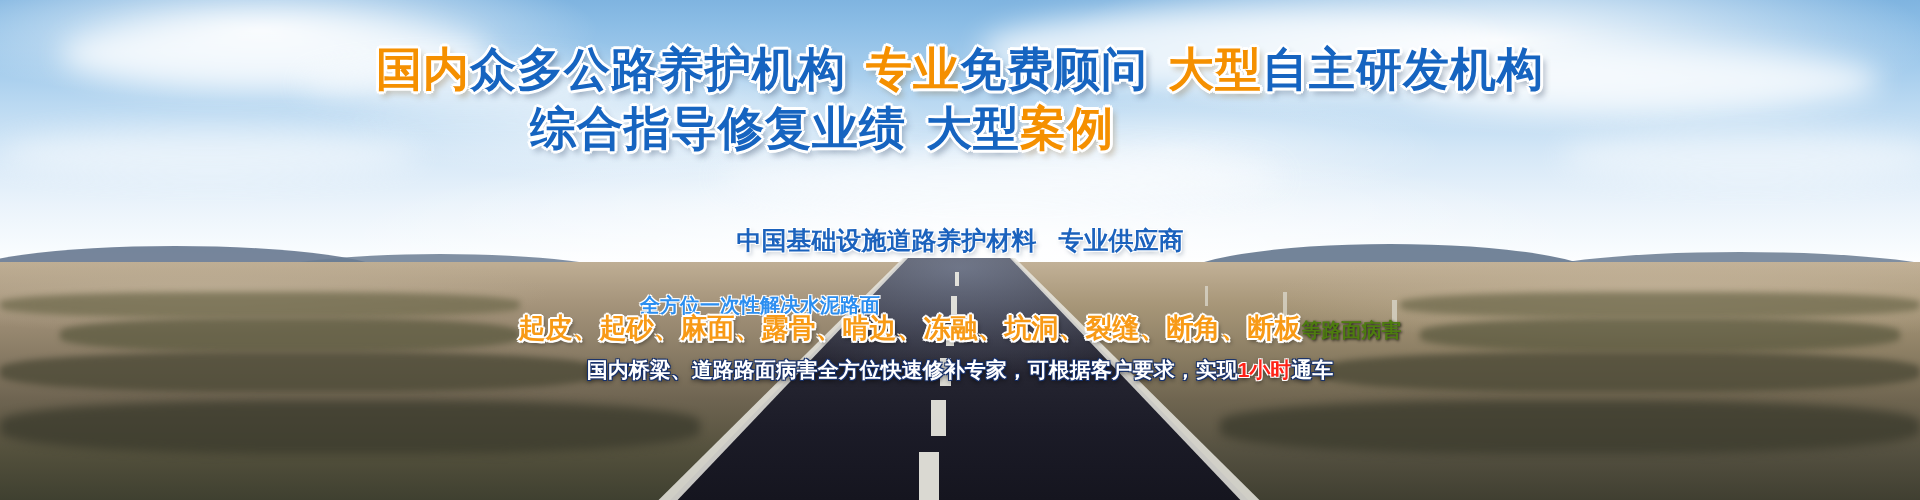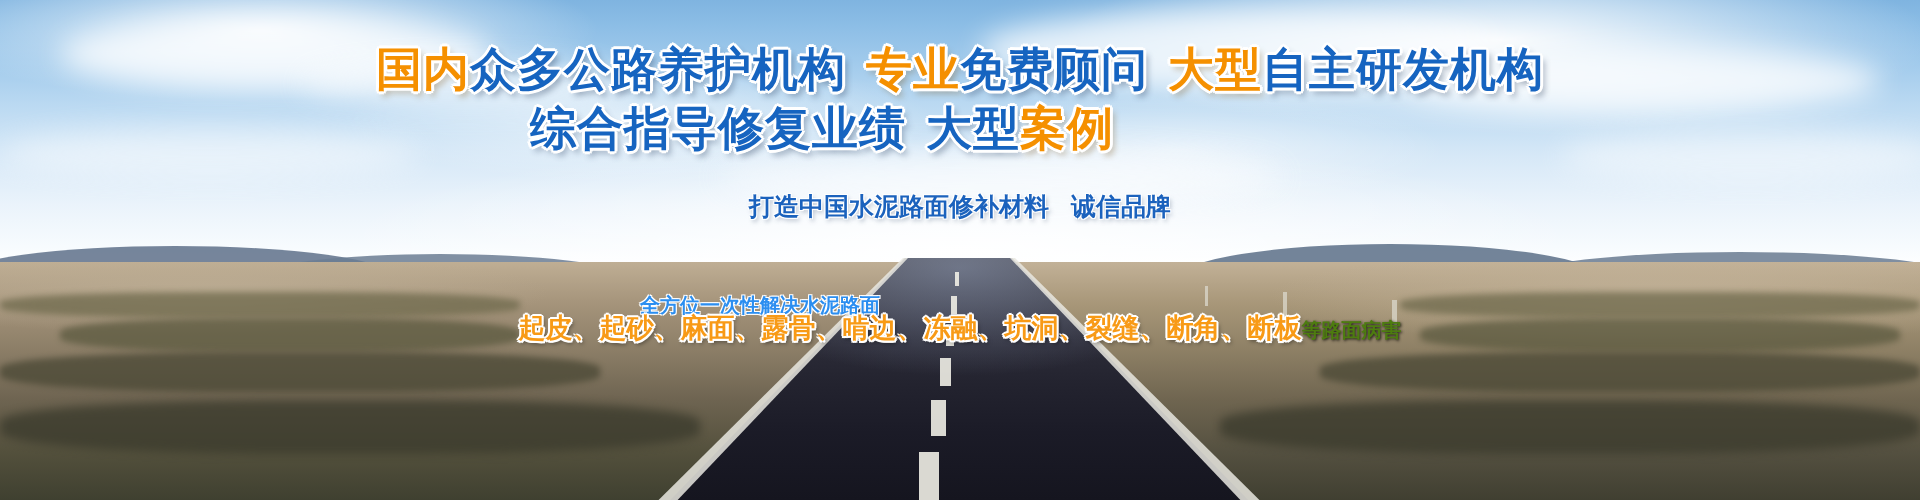--- a/index.html
+++ b/index.html
@@ -324,24 +324,27 @@
 
     <div class="line1">
       <span class="orange">国内</span><span class="blue">众多公路养护机构</span><span class="gap"></span><span class="orange">专业</span><span class="blue">免费顾问</span><span class="gap"></span><span class="orange">大型</span><span class="blue">自主研发机构</span>
     </div>
 
     <div class="line2">
       <span class="blue">综合指导修复业绩</span><span class="gap"></span><span class="blue">大型</span><span class="orange">案例</span>
     </div>
   </div>
 
-  <div class="mid mid1">
-    <span>打造中国水泥路面修补材料</span><span class="mid-sp"></span><span>诚信品牌</span>
+  <div class="mid mid2">
+    <span>中国基础设施道路养护材料</span><span class="mid-sp"></span><span>专业供应商</span>
   </div>
 
   <div class="bot-line0">全方位一次性解决水泥路面</div>
 
   <div class="bot-line1">
     <span class="term">起皮</span><span class="sep">、</span><span class="term">起砂</span><span class="sep">、</span><span class="term">麻面</span><span class="sep">、</span><span class="term">露骨</span><span class="sep">、</span><span class="term">啃边</span><span class="sep">、</span><span class="term">冻融</span><span class="sep">、</span><span class="term">坑洞</span><span class="sep">、</span><span class="term">裂缝</span><span class="sep">、</span><span class="term">断角</span><span class="sep">、</span><span class="term">断板</span><span class="tail">等路面病害</span>
   </div>
 
+  <div class="bot-line2">
+    <span>国内桥梁、道路路面病害全方位快速修补专家，可根据客户要求，实现</span><span class="hot">1小时</span><span>通车</span>
+  </div>
 
 </div>
 
 </body></html>

